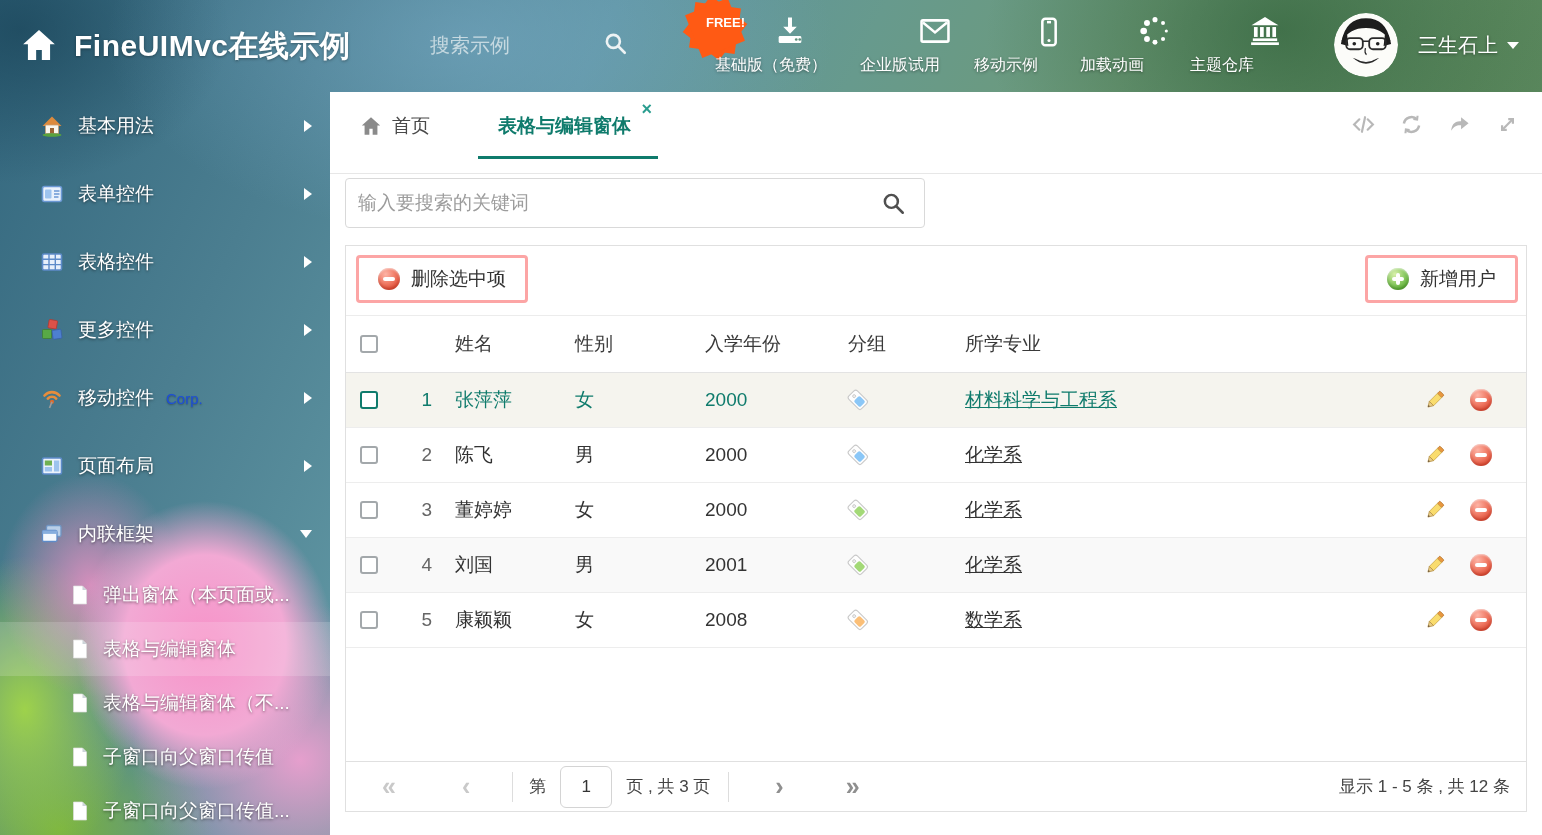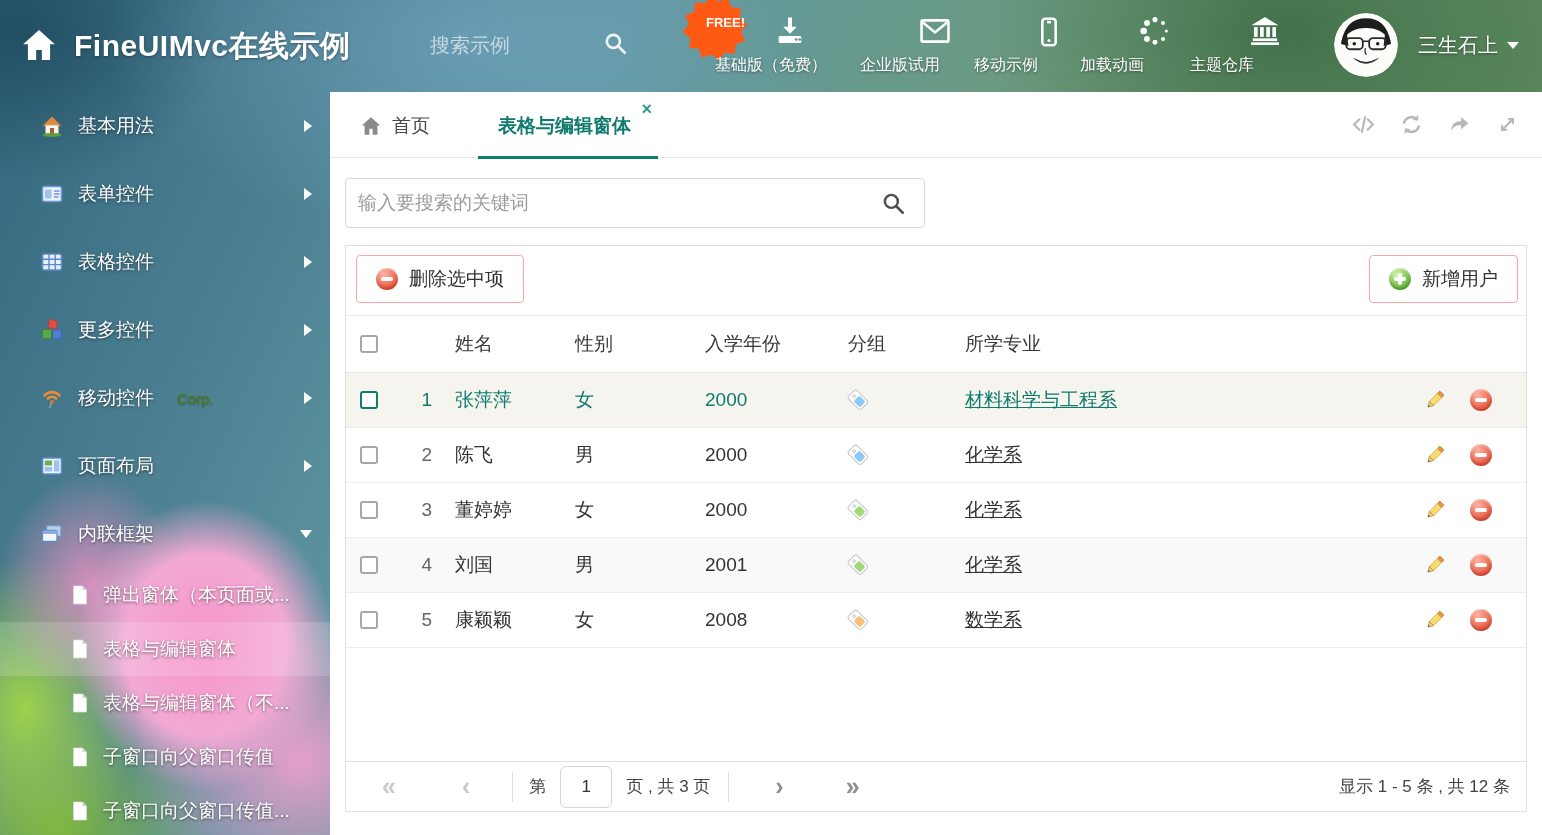--- a/index.html
+++ b/index.html
@@ -42,47 +42,47 @@
   .caret-d{width:0;height:0;border-left:6px solid transparent;border-right:6px solid transparent;border-top:7px solid #fff}
 
   
   .sidebar{position:absolute;left:0;top:92px;width:330px;bottom:0;color:#fff}
   .sitem{position:relative;height:68px;cursor:pointer}
   .sitem .sic{position:absolute;left:40px;top:50%;transform:translateY(-50%);width:24px;height:24px}
   .sitem .slabel{position:absolute;left:78px;top:50%;transform:translateY(-50%);font-size:19px;text-shadow:0 1px 3px rgba(0,0,0,.55);white-space:nowrap}
   .sitem .sarrow{position:absolute;right:18px;top:50%;transform:translateY(-50%)}
   .arr-r{width:0;height:0;border-left:8px solid #fff;border-top:6px solid transparent;border-bottom:6px solid transparent}
   .arr-dn{width:0;height:0;border-top:8px solid #fff;border-left:6px solid transparent;border-right:6px solid transparent}
-  .corp{color:#4d7c0f;font-size:15px;margin-left:23px;text-shadow:0 1px 2px rgba(0,0,0,.4)}
+  .corp{color:#1d4ed8;font-size:15px;margin-left:12px;text-shadow:0 1px 2px rgba(0,0,0,.4)}
   .ssub{position:relative;height:54px;cursor:pointer}
   .ssub .sic{position:absolute;left:70px;top:50%;transform:translateY(-50%);width:20px;height:20px}
   .ssub .slabel{position:absolute;left:103px;top:50%;transform:translateY(-50%);font-size:19px;text-shadow:0 1px 3px rgba(0,0,0,.55);white-space:nowrap}
   .ssub.active{background:rgba(255,255,255,.16)}
 
   
   .main{position:absolute;left:330px;top:92px;right:0;bottom:0;background:#fff}
-  .tabbar{position:absolute;top:0;left:0;right:0;height:66px;border-bottom:1px solid #e7e7e7}
+  .tabbar{position:absolute;top:0;left:0;right:0;height:82px;border-bottom:1px solid #e7e7e7}
   .tab-home{position:absolute;left:30px;top:21px;display:flex;align-items:center;gap:10px;font-size:19px;color:#4a4a4a;cursor:pointer}
   .tab-home .tic{color:#8a8a8a;width:22px;height:22px}
   .tab-active{position:absolute;left:148px;top:0;width:180px;height:66px;cursor:pointer}
   .tab-active .tlabel{position:absolute;left:20px;top:21px;font-size:19px;font-weight:bold;color:#0f7b6c;white-space:nowrap}
   .tab-active .tclose{position:absolute;right:6px;top:7px;color:#2a9d8f;font-weight:bold;font-size:18px;cursor:pointer}
   .tab-active .tline{position:absolute;left:0;bottom:-1px;width:100%;height:3px;background:#0f7b6c}
   .tab-tools{position:absolute;right:22px;top:20px;display:flex;gap:23px}
   .tool-ic{width:25px;height:25px;cursor:pointer}
 
   .search2{position:absolute;left:15px;top:86px;width:580px;height:50px;border:1px solid #d9d9d9;border-radius:4px;font-size:19px;padding:0 46px 0 12px;color:#333;outline:none}
   .search2::placeholder{color:#9c9c9c}
   .search2-ic{position:absolute;left:550px;top:98px;width:26px;height:26px;color:#4f4f4f;cursor:pointer}
   .dropdown{position:absolute;left:607px;top:86px;width:590px;height:50px;border:1px solid #d9d9d9;border-radius:4px;font-size:19px;color:#333;display:flex;align-items:center;padding:0 16px;cursor:pointer}
   .dd-caret{position:absolute;right:16px;width:0;height:0;border-left:7px solid transparent;border-right:7px solid transparent;border-top:9px solid #8f8f8f}
 
   .panel{position:absolute;left:15px;top:153px;width:1182px;bottom:23px;border:1px solid #e0e0e0;display:flex;flex-direction:column;background:#fff}
   .toolbar{position:relative;height:70px;border-bottom:1px solid #ececec}
-  .btn{position:absolute;top:9px;height:48px;background:#fff;border:1px solid #fca5a5;border-radius:4px;display:flex;align-items:center;gap:11px;padding:0 19px;font-size:19px;color:#333;cursor:pointer}
+  .btn{position:absolute;top:9px;height:48px;background:#fff;border:3px solid #fca5a5;border-radius:4px;display:flex;align-items:center;gap:11px;padding:0 19px;font-size:19px;color:#333;cursor:pointer}
   .btn-del{left:10px}
   .btn-add{right:8px}
 
   .ic-del{width:22px;height:22px;border-radius:50%;position:relative;flex:none;
     background:radial-gradient(circle at 35% 28%, #fdb4a6, #f07a65 45%, #dd4a33 80%, #c43a24);
     box-shadow:inset 0 -2px 3px rgba(140,20,5,.35), inset 0 1px 2px rgba(255,255,255,.65)}
   .ic-del::after{content:"";position:absolute;left:5px;top:9px;width:12px;height:4px;background:#fff;border-radius:2px}
   .ic-add{width:22px;height:22px;border-radius:50%;position:relative;flex:none;
     background:radial-gradient(circle at 35% 28%, #d9f0ab, #86c85e 50%, #52a32c 85%, #3f8a20);
     box-shadow:inset 0 -2px 3px rgba(30,90,10,.35), inset 0 1px 2px rgba(255,255,255,.65)}

